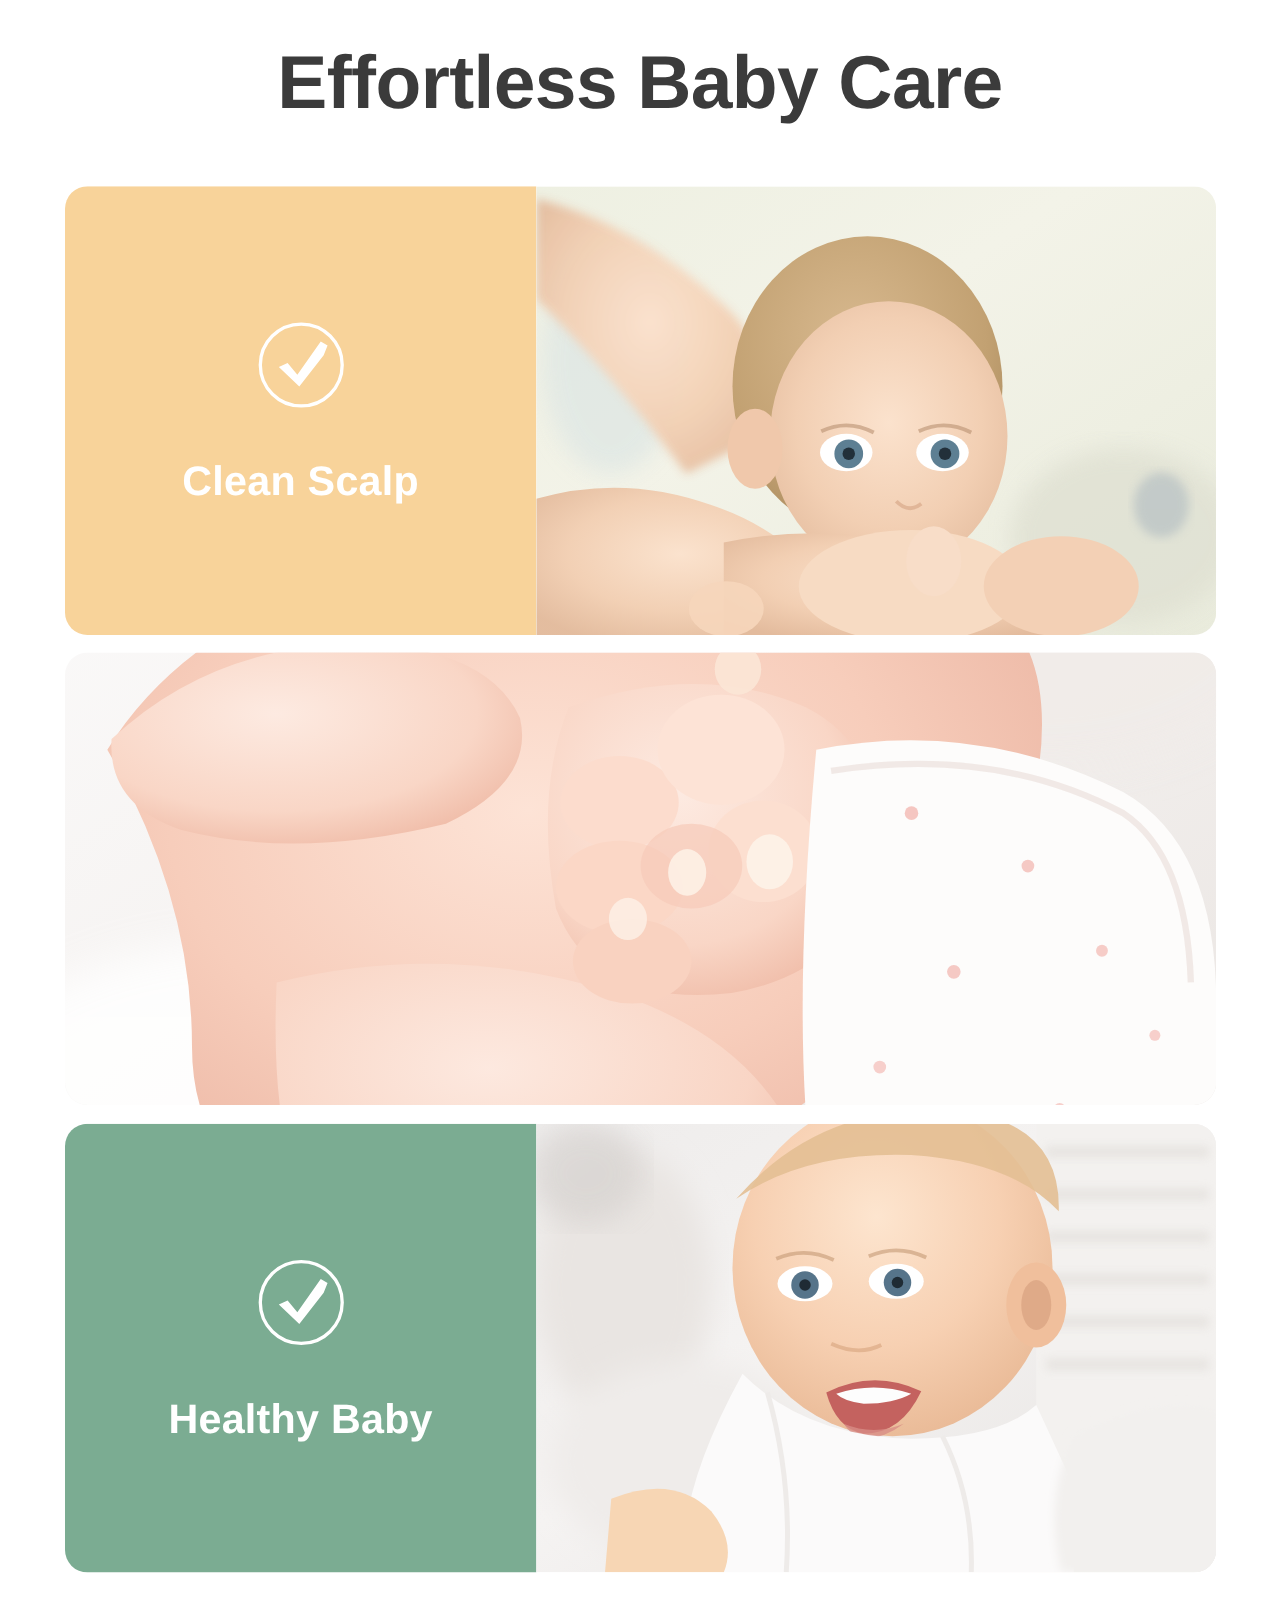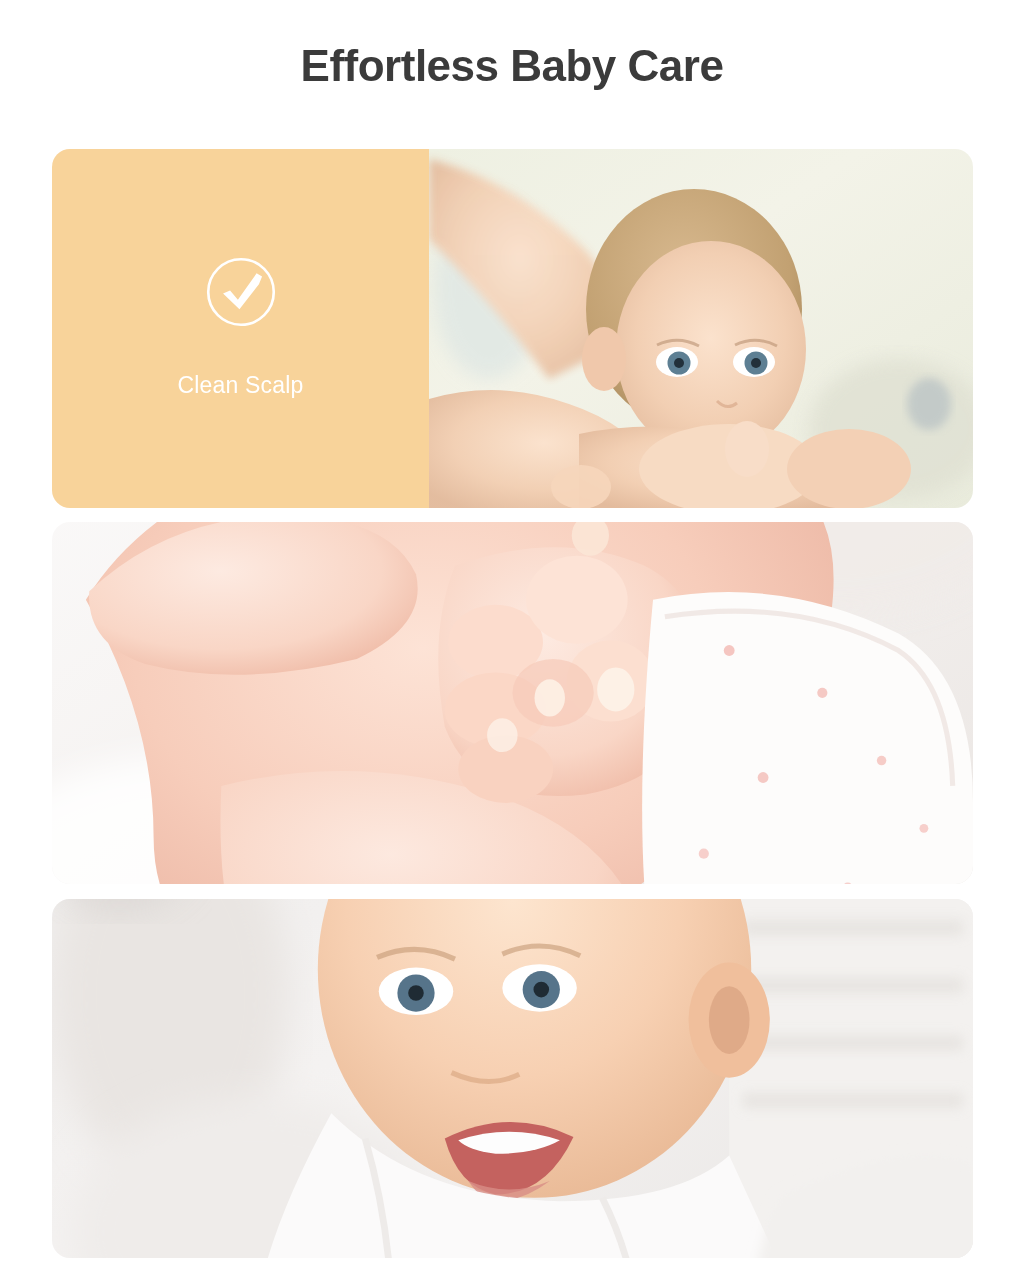--- a/index.html
+++ b/index.html
@@ -20,21 +20,21 @@
     background: #ffffff;
   }
 
   
   .page-title {
     position: absolute;
     left: 0;
     top: 30px;
     width: 1024px;
     text-align: center;
-    font-size: 44px;
+    font-size: 60px;
     font-weight: 700;
     letter-spacing: -0.5px;
     color: #3b3b3b;
     line-height: 72px;
     white-space: nowrap;
   }
 
   
   .feature-row {
     position: absolute;
@@ -69,22 +69,22 @@
   .panel-green  { background: #7bac92; }
 
   .check-icon {
     display: block;
     width: 78px;
     height: 78px;
     margin-bottom: 34px;
   }
 
   .panel-label {
-    font-size: 23px;
-    font-weight: 400;
+    font-size: 33px;
+    font-weight: 700;
     color: #ffffff;
     line-height: 40px;
     letter-spacing: 0.2px;
     white-space: nowrap;
     text-align: center;
   }
 
   
   .photo-panel {
     flex: 1 1 auto;
@@ -235,20 +235,29 @@
         <circle cx="490" cy="215" r="2.8" fill="#f3bcb6" opacity="0.75"></circle>
         <circle cx="385" cy="270" r="3.0" fill="#f3bcb6" opacity="0.7"></circle>
         <circle cx="470" cy="290" r="3.0" fill="#f3bcb6" opacity="0.7"></circle>
         <circle cx="515" cy="255" r="2.6" fill="#f3bcb6" opacity="0.7"></circle>
       </svg>
     </div>
   </div>
 
   <div class="feature-row row-3">
 
+    <div class="color-panel panel-green">
+      <span class="check-icon">
+        <svg viewBox="0 0 100 100" width="78" height="78" aria-hidden="true">
+          <circle cx="50" cy="50" r="42" fill="none" stroke="#ffffff" stroke-width="3.4"></circle>
+          <path d="M27 52 L36 48 L46 60 L70 26 L77 30 L73 40 L48 72 Z" fill="#ffffff"></path>
+        </svg>
+      </span>
+      <div class="panel-label">Healthy Baby</div>
+    </div>
 
     <div class="photo-panel">
       <svg class="photo-svg" viewBox="0 0 544 359" preserveAspectRatio="xMidYMid slice" aria-hidden="true">
         <defs>
           <linearGradient id="bg3" x1="0" y1="0" x2="1" y2="1">
             <stop offset="0%" stop-color="#eeeceb"></stop>
             <stop offset="45%" stop-color="#f5f3f2"></stop>
             <stop offset="100%" stop-color="#e4e1df"></stop>
           </linearGradient>
           <radialGradient id="skin3" cx="45%" cy="35%" r="70%">

